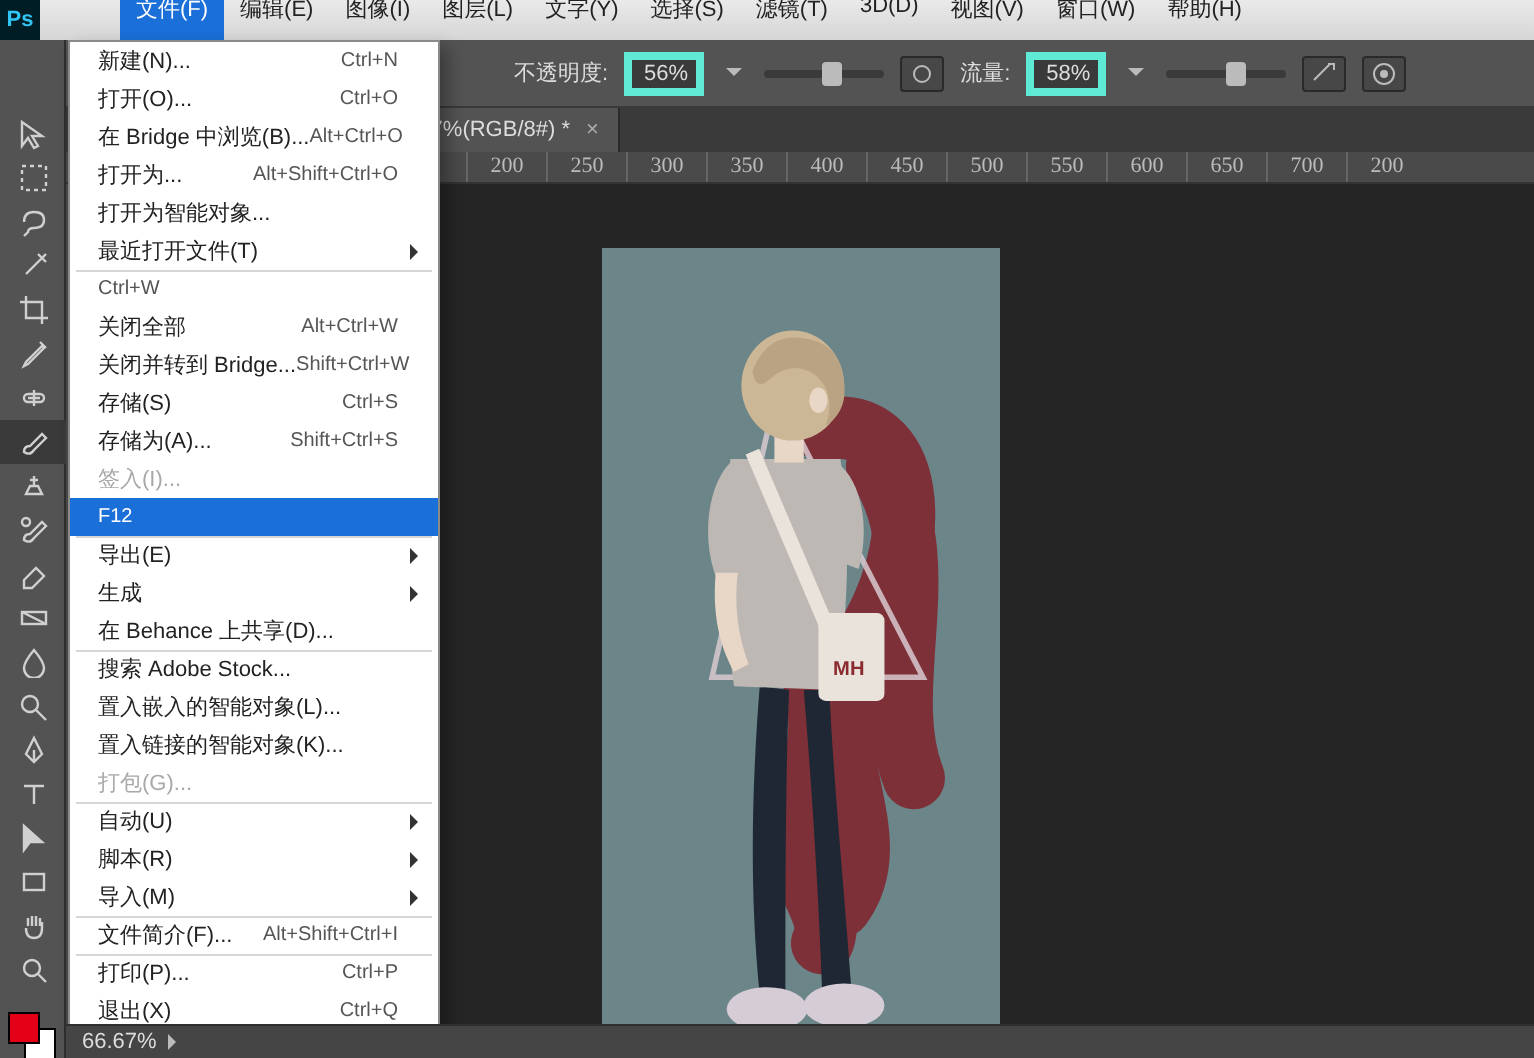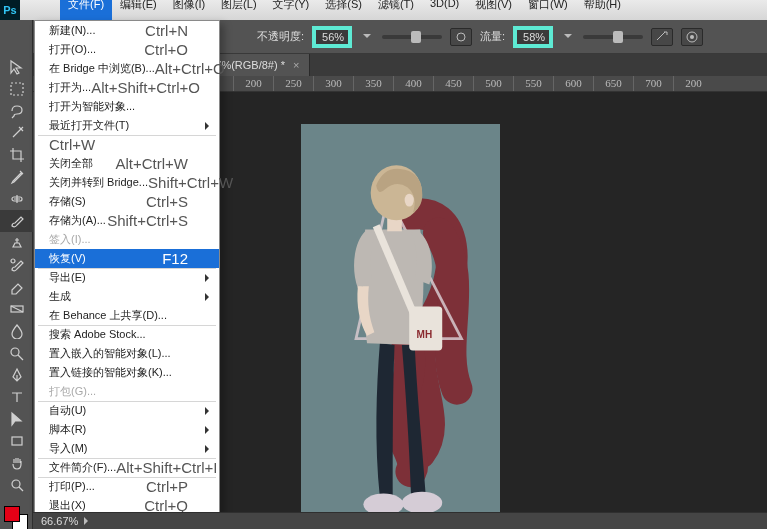--- a/index.html
+++ b/index.html
@@ -46,24 +46,24 @@
 .swatches .fg { position:absolute; left:4px; top:2px; width:16px; height:16px; background:#e40016; border:1px solid #000; }
 .swatches .bg { position:absolute; left:12px; top:10px; width:16px; height:16px; background:#fff; border:1px solid #000; }
 
 
 .canvas-area { position:absolute; left:49px; top:92px; right:0; bottom:17px; background:#252525; overflow:hidden; }
 .artboard { position:absolute; left:252px; top:0; width:199px; height:420px; background:#6b8589;margin-top:32px; }
 .artboard svg { width:100%; height:100%; }
 
 
 .dropdown { position:absolute; left:34px; top:20px; width:186px; background:#fff; border:1px solid #8a8a8a; box-shadow:4px 4px 8px rgba(0,0,0,.3); color:#222; }
-.dropdown .row { display:flex; align-items:center; height:19px; padding:0 31px 0 14px; white-space:nowrap; position:relative; }
+.dropdown .row { display:flex; align-items:center; height:19px; padding:0 20px 0 14px; white-space:nowrap; position:relative; }
 .dropdown .row.sep::after { content:""; position:absolute; left:3px; right:3px; bottom:-1px; height:1px; background:#d6d6d6; }
 .dropdown .row .lbl { flex:1; }
-.dropdown .row .sc { color:#555; font-size:15px; }
+.dropdown .row .sc { color:#555; font-size:10px; }
 .dropdown .row.hl { background:#1a6fd8; color:#fff; }
 .dropdown .row.hl .sc { color:#fff; }
 .dropdown .row.hasfly::before { content:""; position:absolute; right:6px; top:6px; border:4px solid transparent; border-left-color:#333; }
 .dropdown .row.disabled { color:#a8a8a8; }
 
 
 .statusbar { position:absolute; left:33px; right:0; bottom:0; height:17px; background:#454545; color:#ddd; display:flex; align-items:center; padding-left:8px; gap:6px; border-top:1px solid #2f2f2f; font-size:10px; }
 .statusbar .arrow { width:0; height:0; border:4px solid transparent; border-left-color:#bbb; }
 </style>
 </head>
@@ -334,21 +334,20 @@
       <span class="sc">Ctrl+S</span>
     </div>
     <div class="row">
       <span class="lbl">存储为(A)...</span>
       <span class="sc">Shift+Ctrl+S</span>
     </div>
     <div class="row disabled">
       <span class="lbl">签入(I)...</span>
     </div>
     <div class="row hl sep">
-      <span class="lbl">恢复(V)</span>
       <span class="sc">F12</span>
     </div>
     <div class="row hasfly">
       <span class="lbl">导出(E)</span>
     </div>
     <div class="row hasfly">
       <span class="lbl">生成</span>
     </div>
     <div class="row sep">
       <span class="lbl">在 Behance 上共享(D)...</span>

